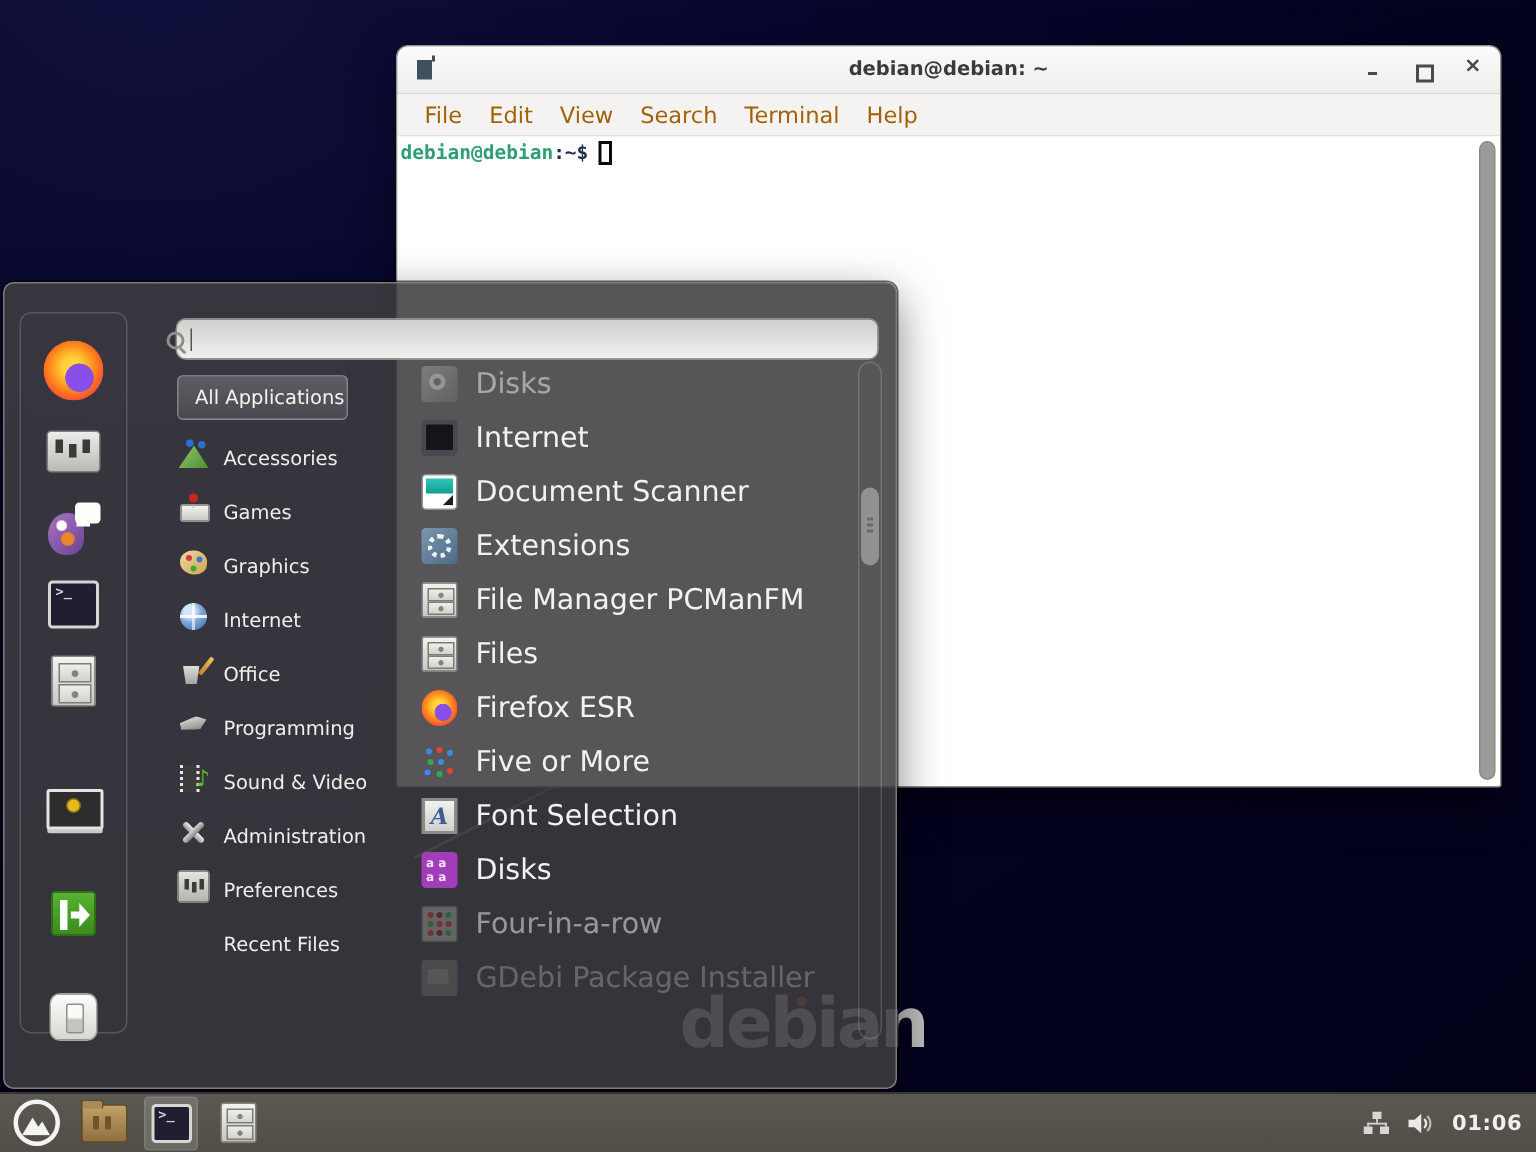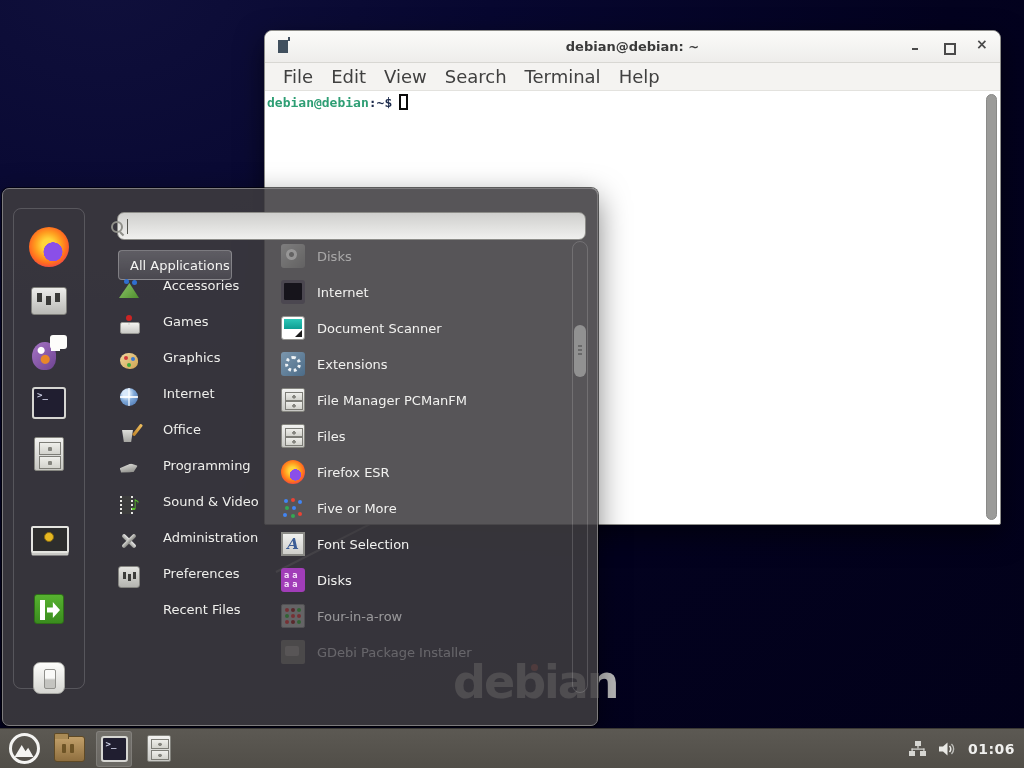--- a/index.html
+++ b/index.html
@@ -30,21 +30,21 @@
     text-align:center; font-weight:bold; font-size:13px; color:#3a3a3a; }
   .titlebar-appicon { position:absolute; left:13px; top:9px; width:10px; height:13px; background:#41505e; }
   .titlebar-appicon::before { content:""; position:absolute; right:-2px; top:-3px; width:2px; height:4px; background:#41505e; }
   .win-btns { position:absolute; right:14px; top:0; height:32px; display:flex; align-items:center; gap:23px; }
   .win-btn { position:relative; width:10px; height:10px; cursor:default; }
   .icon-win-minimize::before { content:""; position:absolute; left:2px; top:6px; width:6px; height:2px; background:#4a4a4a; }
   .icon-win-maximize::before { content:""; position:absolute; left:1px; top:1px; width:8px; height:8px; border:2px solid #4a4a4a; }
   .icon-win-close::before { content:"×"; position:absolute; left:0; top:-5px; font:bold 14px/1 "DejaVu Sans"; color:#4a4a4a; }
 
   .menubar { display:flex; align-items:center; height:28px; background:#f4f3f1; border-bottom:1px solid #e3e2de; padding-left:9px; }
-  .menubar-item { font-size:18px; color:#404040; padding:0 9px; }
+  .menubar-item { font-size:15px; color:#a16207; padding:0 9px; }
 
   .term-body { position:relative; height:calc(100% - 61px); background:#fff; padding:3px 2px;
     font:bold 13px "DejaVu Sans Mono", monospace; }
   .p-user { color:#2e9e74; }
   .p-path { color:#1d2b4c; }
   .term-cursor { display:inline-block; width:9px; height:16px; border:2px solid #0a0a0a; margin-left:7px; vertical-align:text-bottom; }
   .term-scrollbar { position:absolute; right:2px; top:3px; bottom:3px; width:13px; }
   .term-scroll-thumb { position:absolute; left:1px; top:0; width:11px; height:100%; background:#9b9b99; border:1px solid #8a8a88; border-radius:6px; }
 
   
@@ -62,26 +62,26 @@
   .icon-search { position:absolute; right:8px; top:7px; width:15px; height:15px; }
   .icon-search::before { content:""; position:absolute; left:1px; top:1px; width:8px; height:8px; border:2px solid #8f8f89; border-radius:50%; }
   .icon-search::after { content:""; position:absolute; left:10px; top:11px; width:5px; height:2px; background:#8f8f89; transform:rotate(45deg); transform-origin:left center; }
 
   .all-apps-btn { position:absolute; left:115px; top:61px; width:114px; height:30px;
     background:linear-gradient(rgba(255,255,255,.20),rgba(255,255,255,.10));
     border:1px solid rgba(255,255,255,.28); border-radius:4px;
     font-size:13px; color:#f4f4f2; display:flex; align-items:center; padding-left:11px; }
 
   .categories { position:absolute; left:115px; top:89px; width:160px; }
-  .cat-row { display:flex; align-items:flex-start; height:36px; gap:23px; }
+  .cat-row { display:flex; align-items:flex-end; height:36px; gap:9px; }
   .cat-label { font-size:13px; color:#efefec; white-space:nowrap; }
 
   .apps-list { position:absolute; left:278px; top:49px; width:292px; }
   .app-row { display:flex; align-items:center; height:36px; gap:12px; }
-  .app-label { font-size:13px; color:#f2f2f0; white-space:nowrap; }
+  .app-label { font-size:19px; color:#f2f2f0; white-space:nowrap; }
   .state-dim { opacity:.52; }
   .state-faint { opacity:.26; }
 
   .menu-scrollbar { position:absolute; left:569px; top:52px; width:16px; height:452px;
     border:1px solid rgba(255,255,255,.16); border-radius:8px; }
   .menu-scroll-thumb { position:absolute; left:1px; top:83px; width:12px; height:52px;
     background:#919191; border-radius:6px; }
   .menu-scroll-thumb::before { content:""; position:absolute; left:4px; top:20px; width:4px; height:2px;
     background:#6a6a6a; box-shadow:0 4px 0 #6a6a6a, 0 8px 0 #6a6a6a; }
 

